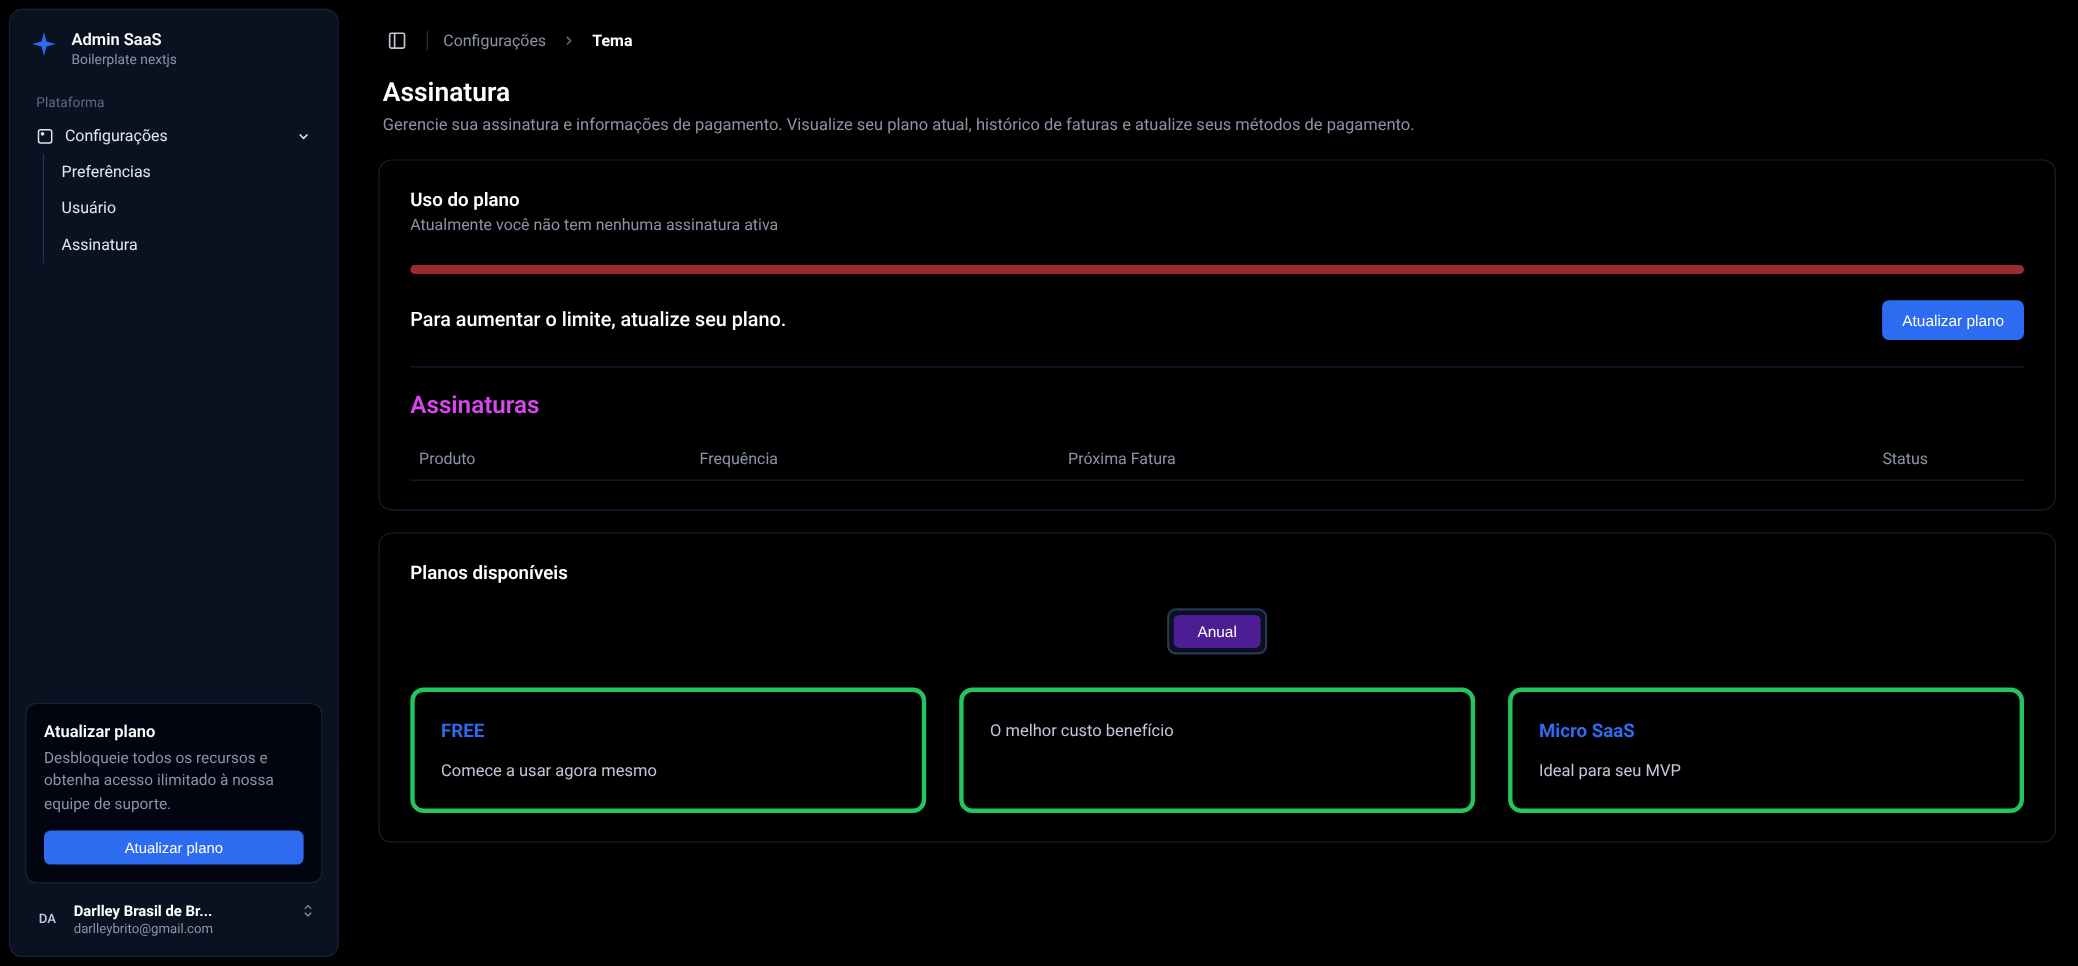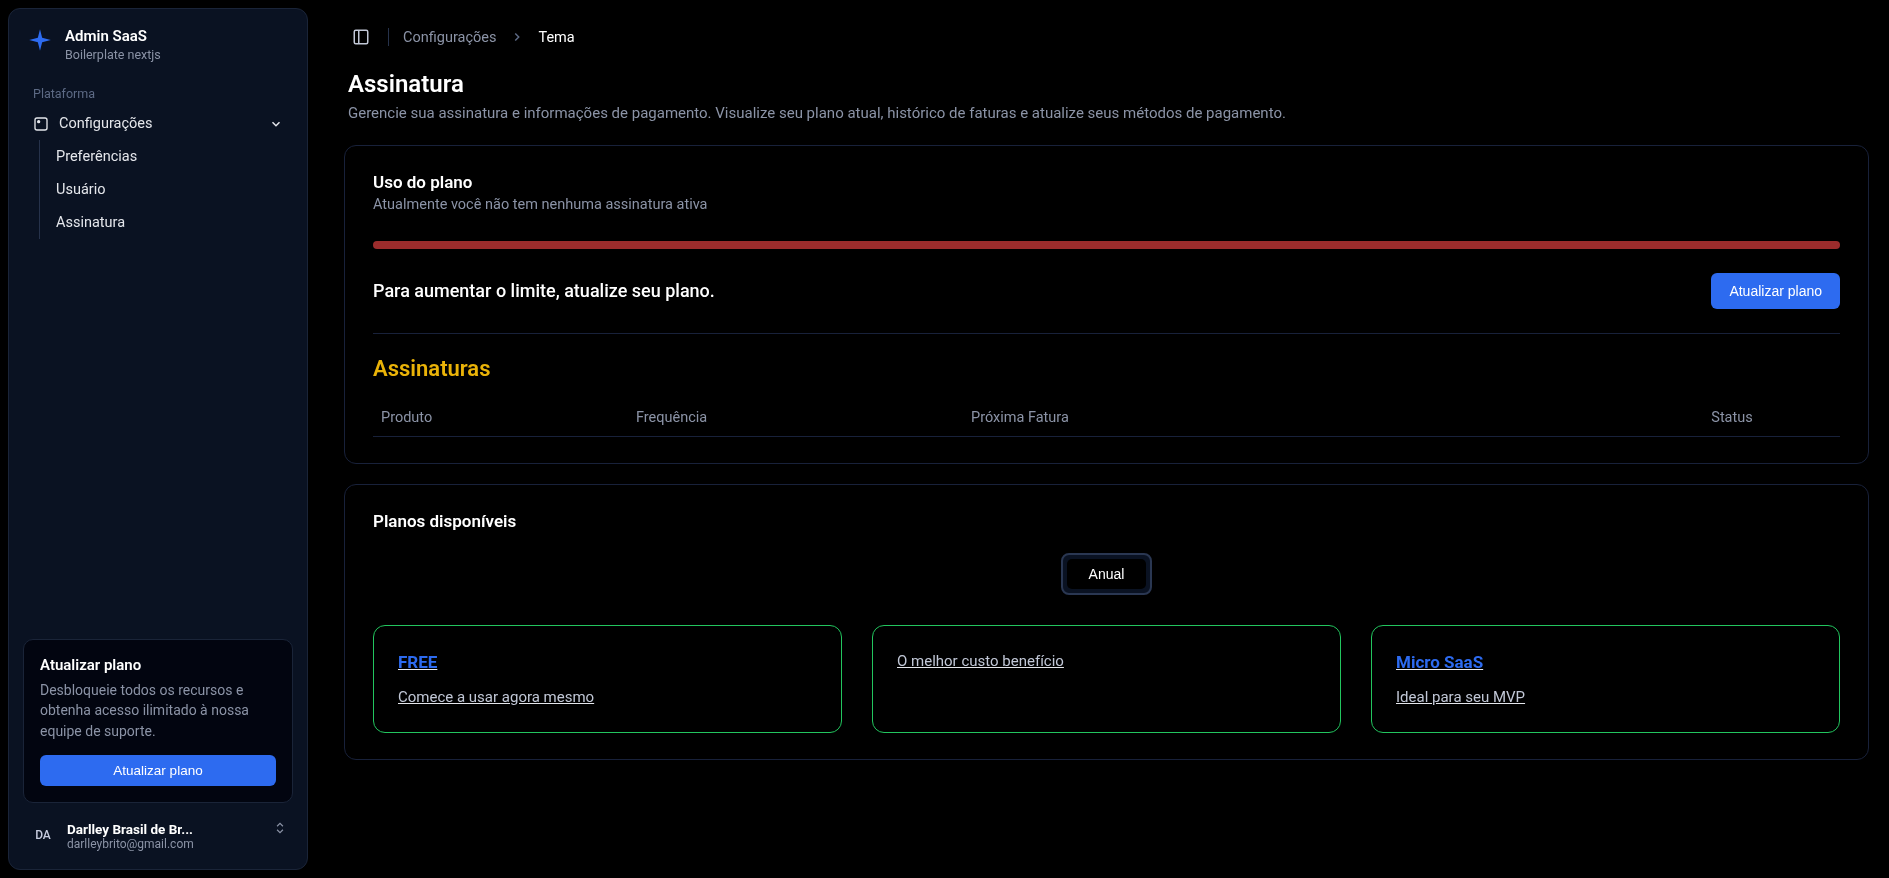--- a/index.html
+++ b/index.html
@@ -99,21 +99,21 @@
 }
 .topbar {
   display: flex;
   align-items: center;
   gap: 14px;
   padding: 24px 24px 12px;
   font-size: 14.5px;
   color: #8b93a6;
 }
 .topbar .divider { width: 1px; height: 18px; background: #26324b; }
-.crumb-current { color: #fff; font-weight: 400; }
+.crumb-current { color: #fff; font-weight: 700; }
 .icon-btn { display: flex; align-items: center; cursor: pointer; padding: 4px; }
 
 .page-header { padding: 8px 24px 20px; }
 .page-title { font-size: 24px; font-weight: 600; color: #fff; margin-bottom: 4px; }
 .page-desc { font-size: 15px; color: #8b93a6; line-height: 1.5; }
 
 .card {
   margin: 0 20px 20px;
   border: 1px solid #18213a;
   border-radius: 12px;
@@ -145,21 +145,21 @@
   border: none;
   border-radius: 6px;
   padding: 10px 18px;
   font-size: 14px;
   font-weight: 500;
   cursor: pointer;
 }
 .subs-heading {
   font-size: 22px;
   font-weight: 600;
-  color: #eab308;
+  color: #d946ef;
   margin-bottom: 18px;
 }
 .table-head {
   display: flex;
   font-size: 14.5px;
   color: #8b93a6;
   padding: 10px 8px;
   border-bottom: 1px solid #18213a;
 }
 .th-produto { flex: 0 0 255px; }
@@ -171,40 +171,39 @@
 
 .toggle-wrap { display: flex; justify-content: center; margin-bottom: 30px; }
 .toggle {
   background: #0a1222;
   border: 2px solid #2a3752;
   border-radius: 8px;
   padding: 4px;
   display: flex;
 }
 .toggle-btn {
-  background: #000000;
+  background: #4c1d95;
   color: #fff;
   border: none;
   border-radius: 5px;
   padding: 7px 22px;
   font-size: 14px;
   font-weight: 500;
   cursor: pointer;
 }
 
 .plan-grid {
   display: grid;
   grid-template-columns: repeat(3, 1fr);
   gap: 30px;
 }
 .plan-card {
-  border: 1px solid #22c55e;
+  border: 4px solid #22c55e;
   border-radius: 12px;
   padding: 26px 24px;
-  text-decoration: underline;
 }
 .plan-name { font-size: 17px; font-weight: 700; color: #2d6bf0; margin-bottom: 16px; }
 .plan-tagline { font-size: 15px; color: #c1c7d6; }
 
 svg { display: block; }
 </style>
 </head>
 <body>
 
 <aside class="sidebar">

